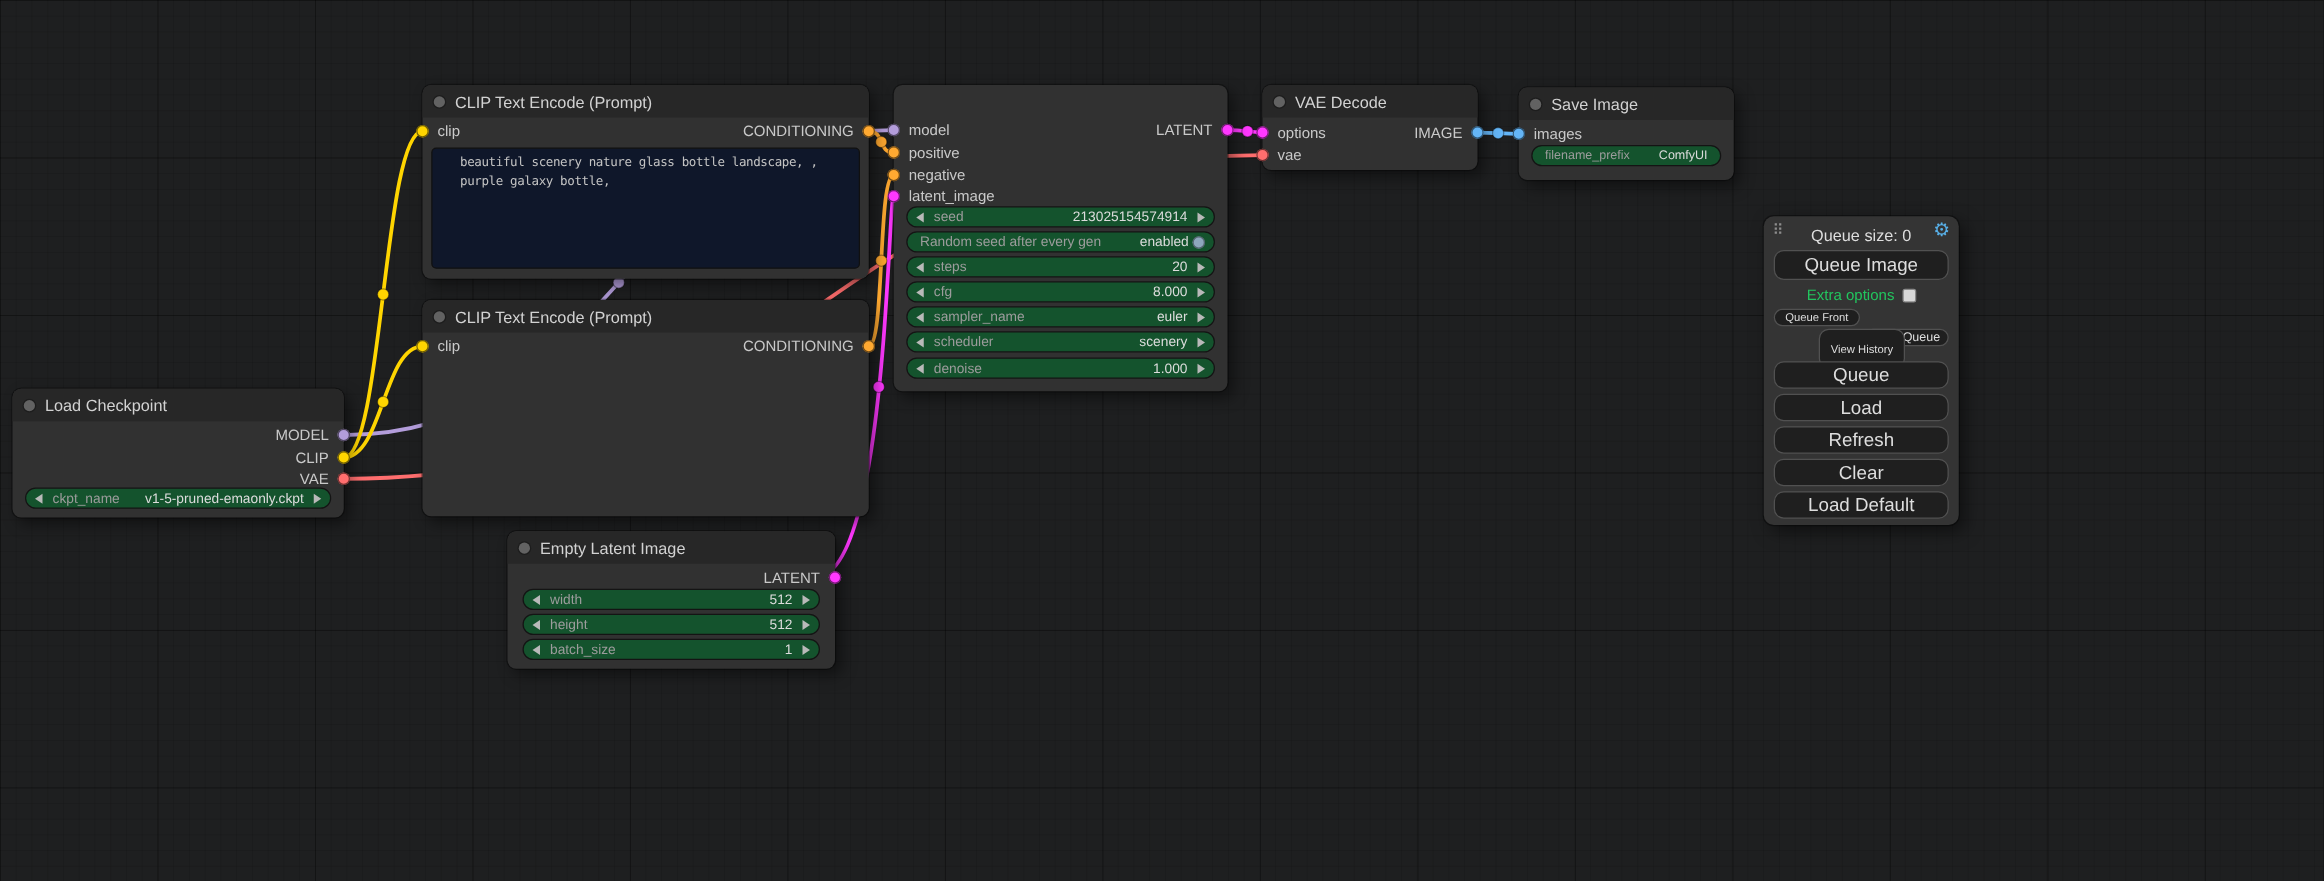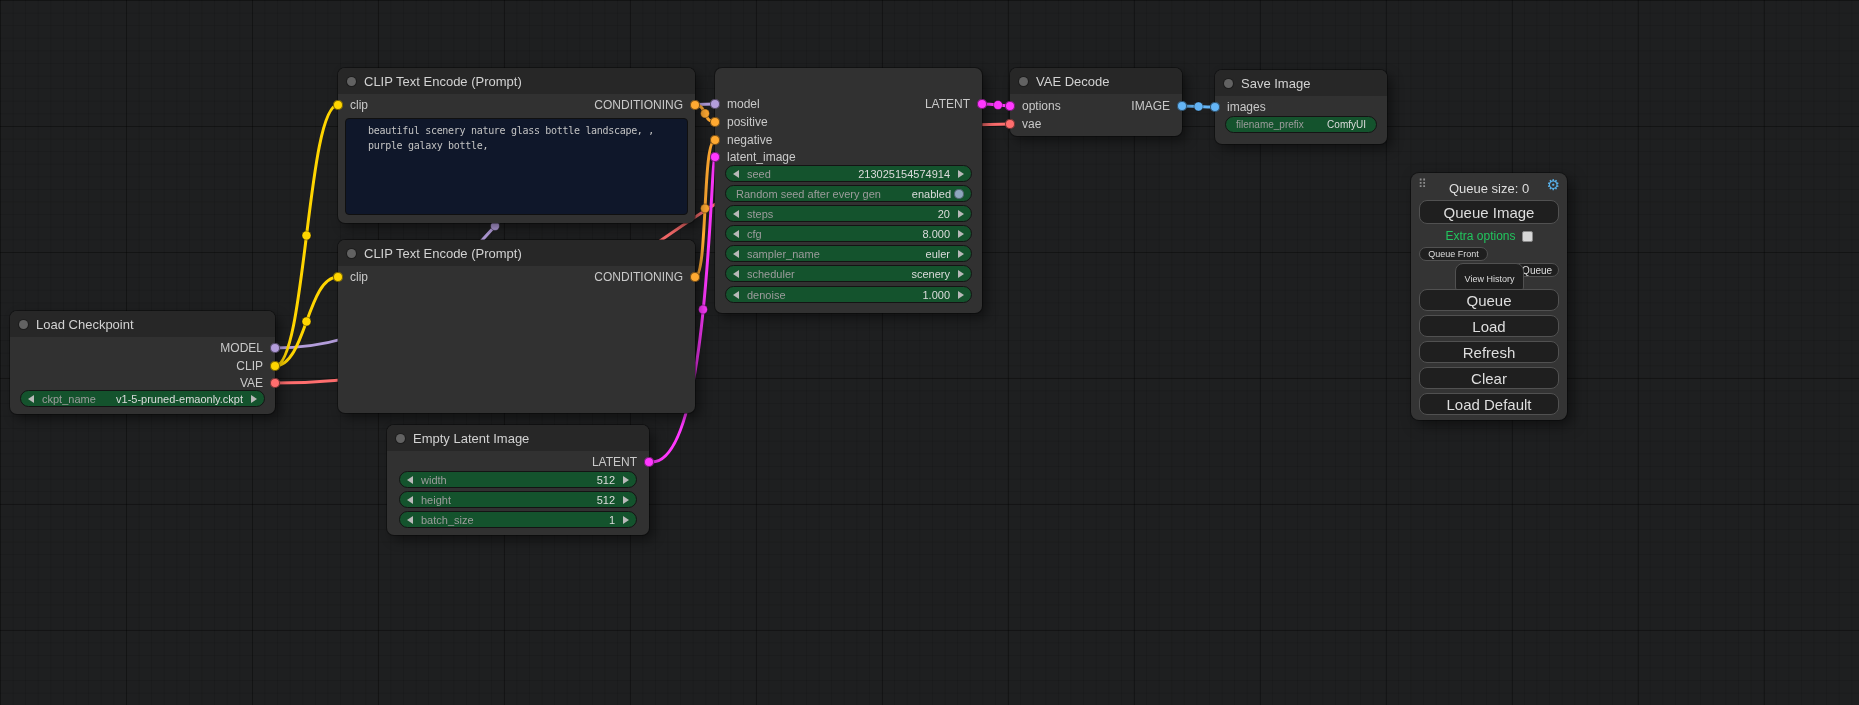--- a/index.html
+++ b/index.html
@@ -149,21 +149,21 @@
     <div class="slot in" style="top:30px">
       <span class="slot-dot" style="background: rgb(255, 213, 0);"></span>
       <span class="slot-lbl">clip</span>
     </div>
     <div class="slot out" style="top:30px">
       <span class="slot-lbl">CONDITIONING</span>
       <span class="slot-dot" style="background: rgb(255, 169, 49);"></span>
     </div>
   </div>
 
-  <div class="node" style="left:387px;top:425px;width:262px;height:110px">
+  <div class="node" style="left:406px;top:425px;width:262px;height:110px">
     <div class="node-title">
       <span class="collapse-dot"></span>
       <span>Empty Latent Image</span>
     </div>
     <div class="slot out" style="top:30px">
       <span class="slot-lbl">LATENT</span>
       <span class="slot-dot" style="background: rgb(255, 56, 255);"></span>
     </div>
     <div class="widget" style="left:12px;top:46px;width:238px">
       <span class="w-arrow-l"></span>

